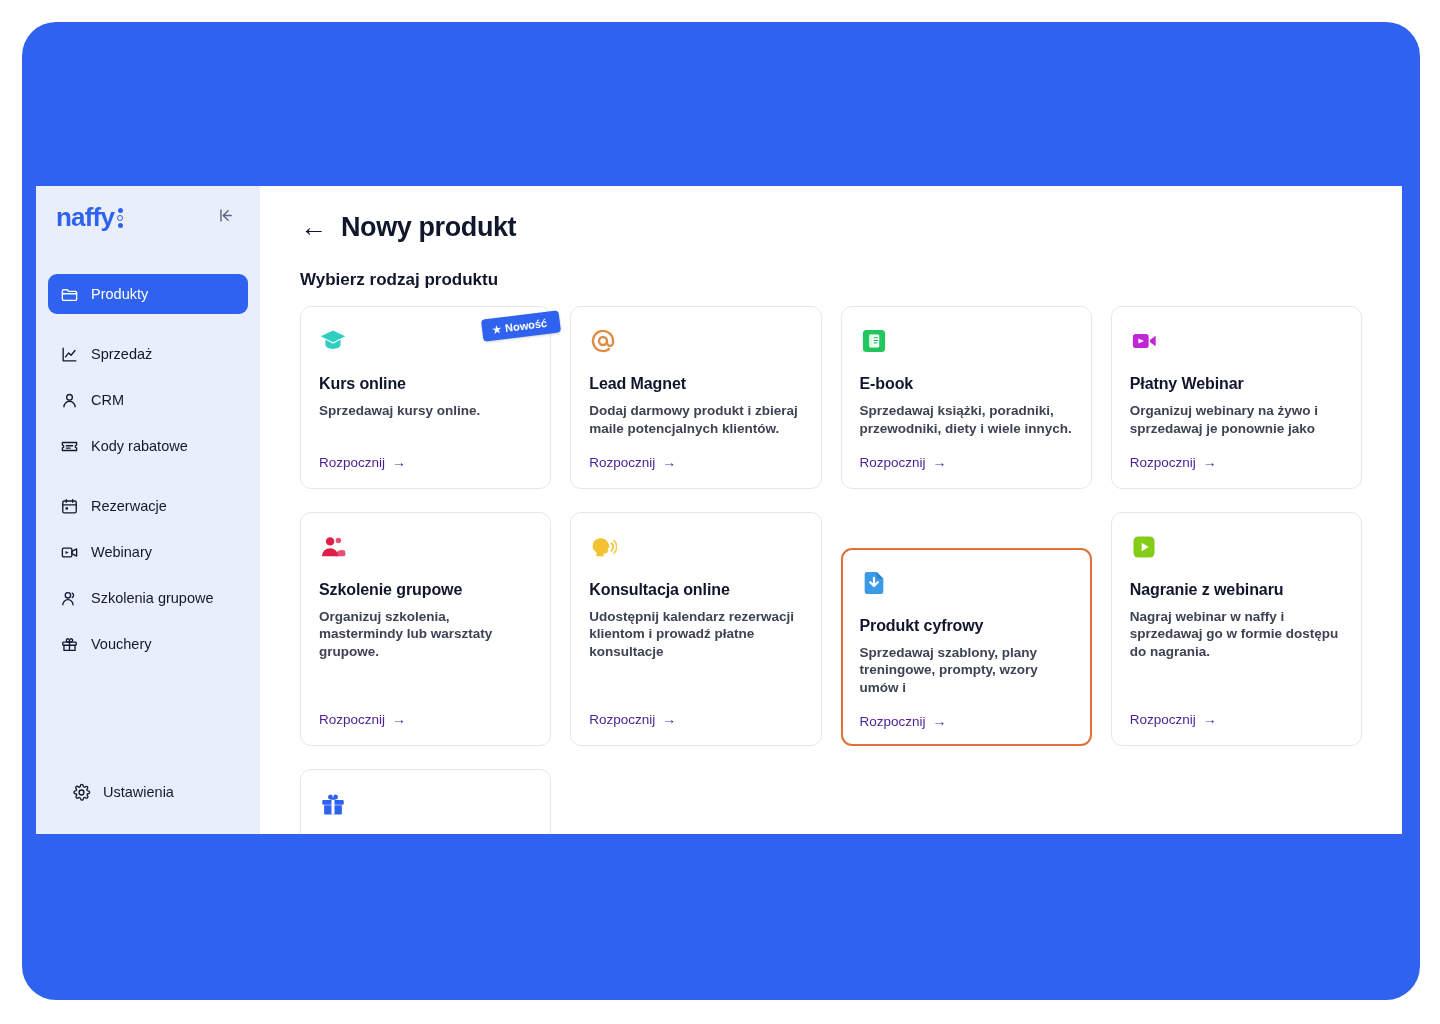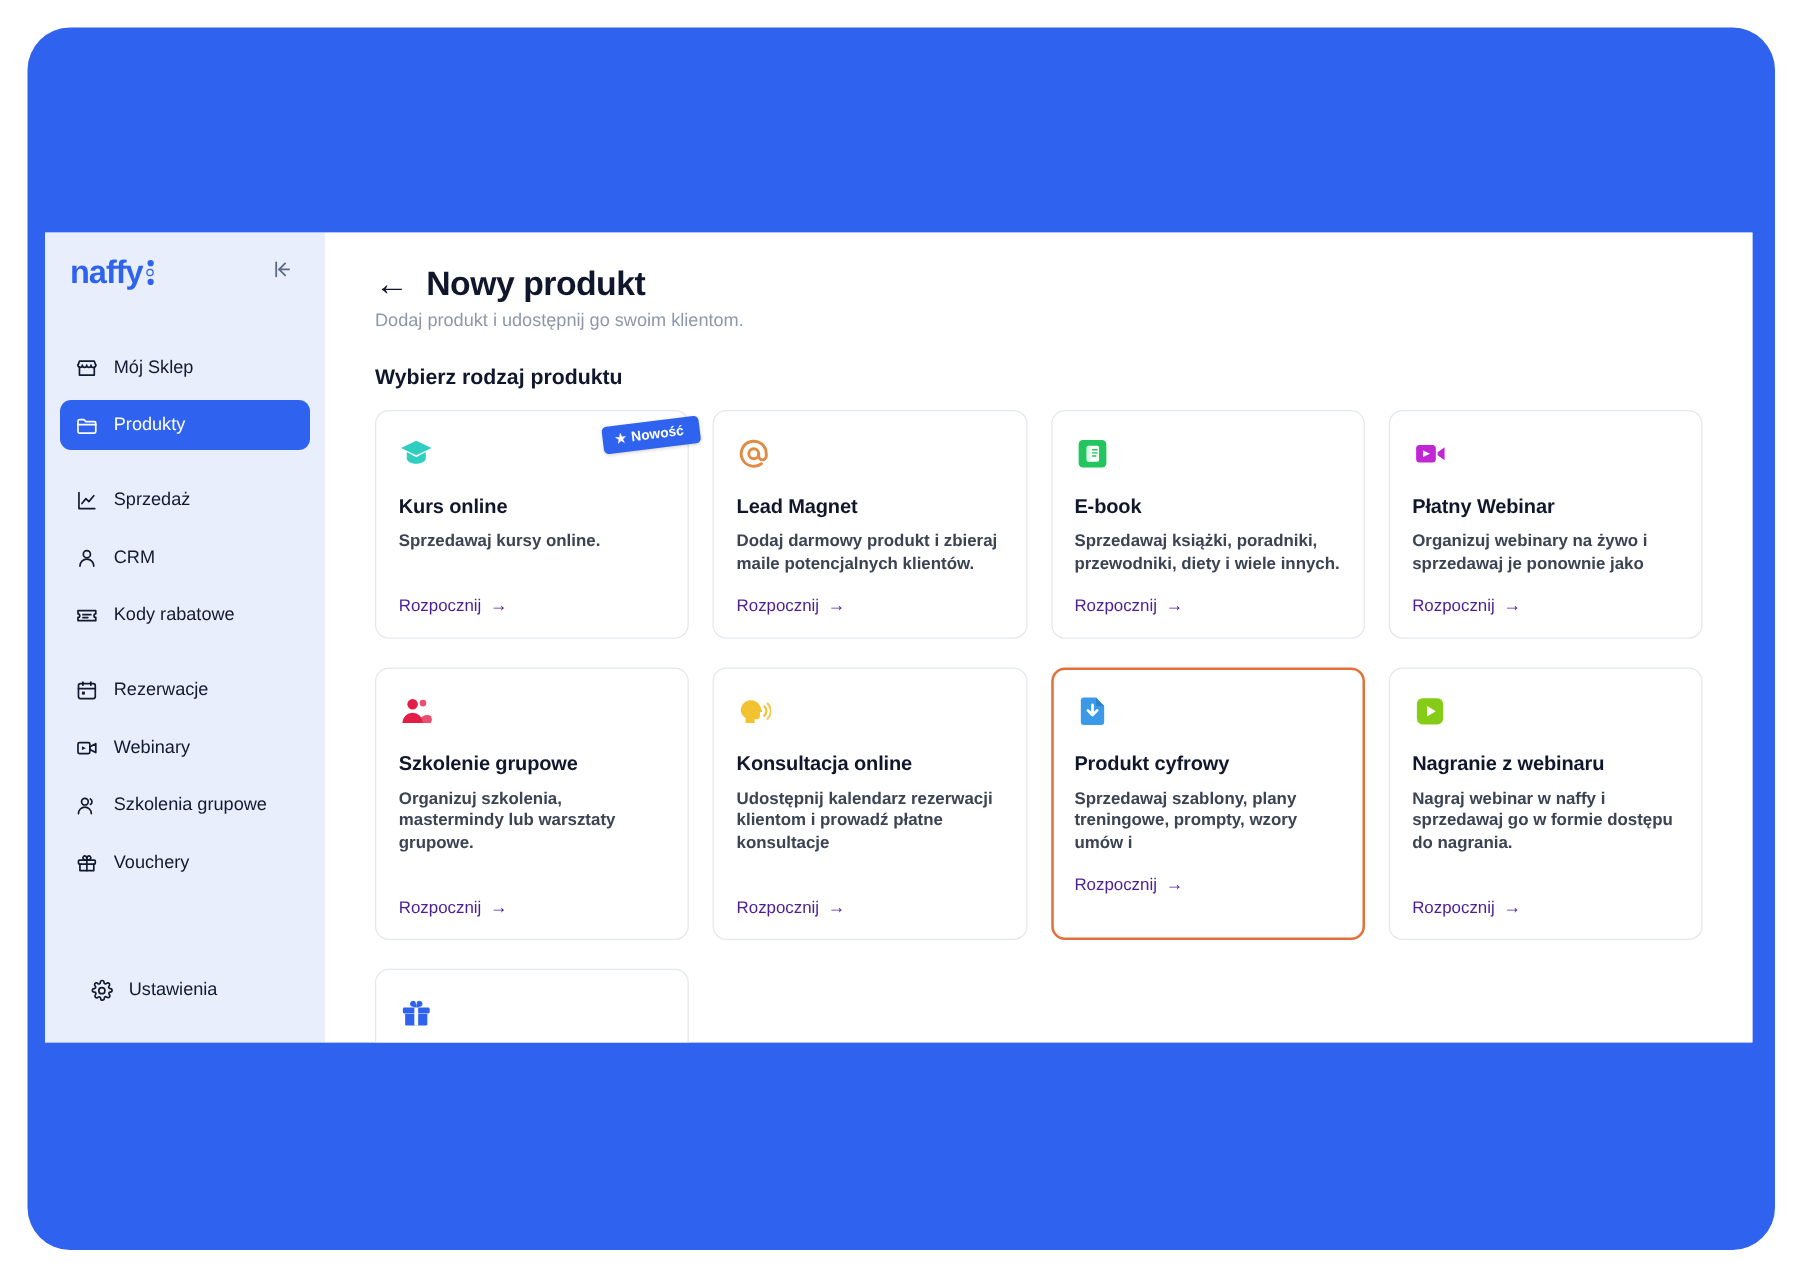--- a/index.html
+++ b/index.html
@@ -106,21 +106,21 @@
     position: relative;
     background: #ffffff;
     border: 1px solid #e4e7ee;
     border-radius: 11px;
     padding: 20px 18px 18px 18px;
     min-height: 173px;
     cursor: pointer;
     display: flex;
     flex-direction: column;
   }
-  .card.selected { border: 2px solid #e2703a; padding: 19px 17px 35px 17px; }
+  .card.selected { border: 2px solid #e2703a; padding: 19px 17px 15px 17px; margin-top: 36px; }
   .card-icon { width: 28px; height: 28px; margin-bottom: 20px; }
   .card-icon svg { width: 28px; height: 28px; display: block; }
   .card-title { font-size: 16px; font-weight: 700; color: #10162b; margin-bottom: 9px; letter-spacing: -0.1px; }
   .card-desc { font-size: 13.5px; line-height: 1.32; color: #3c4353; font-weight: bold; }
   .card-cta {
     margin-top: auto; padding-top: 16px;
     font-size: 13.5px; color: #4c1d95;
     display: flex; align-items: flex-end; gap: 7px;
   }
   .card-cta .arrow { font-size: 14px; }
@@ -163,30 +163,20 @@
         <svg viewBox="0 0 24 24" width="19" height="19" fill="none" stroke="#5c6781" stroke-width="1.8" stroke-linecap="round" stroke-linejoin="round">
           <path d="M14 6 L8 12 L14 18"></path>
             <path d="M8 12 H18"></path>
             <path d="M5 5 V19"></path>
         </svg>
       </span>
     </div>
 
     <nav class="nav-list">
 
-      <div class="nav-item">
-        <span class="ico">
-          <svg viewBox="0 0 24 24" fill="none" stroke="currentColor" stroke-width="1.7" stroke-linecap="round" stroke-linejoin="round">
-            <path d="M3 9 L4.5 5 H19.5 L21 9"></path>
-              <path d="M3 9 a2.2 2.2 0 0 0 4.4 0 a2.2 2.2 0 0 0 4.4 0 a2.2 2.2 0 0 0 4.4 0 a2.2 2.2 0 0 0 4.8 0"></path>
-            <path d="M4.5 11 V19 H19.5 V11"></path>
-          </svg>
-        </span>
-        <span>Mój Sklep</span>
-      </div>
 
       <div class="nav-item active">
         <span class="ico">
           <svg viewBox="0 0 24 24" fill="none" stroke="currentColor" stroke-width="1.7" stroke-linecap="round" stroke-linejoin="round">
             <path d="M3 7.5 a1.5 1.5 0 0 1 1.5-1.5 H9 l2 2 h8.5 a1.5 1.5 0 0 1 1.5 1.5 V18 a1.5 1.5 0 0 1-1.5 1.5 H4.5 A1.5 1.5 0 0 1 3 18 Z"></path>
             <path d="M3 11 H21"></path>
           </svg>
         </span>
         <span>Produkty</span>
       </div>
@@ -291,21 +281,20 @@
         <span>Ustawienia</span>
       </div>
     </div>
   </aside>
 
   <main id="main">
     <div class="page-head">
       <span class="back-arrow">←</span>
       <h1 class="page-title">Nowy produkt</h1>
     </div>
-    <p class="page-sub">Dodaj produkt i udostępnij go swoim klientom.</p>
     <h2 class="section-title">Wybierz rodzaj produktu</h2>
 
     <div class="grid">
 
       <div class="card">
         <div class="badge-new">
           <span class="star">★</span>
           <span>Nowość</span>
         </div>
         <div class="card-icon">

